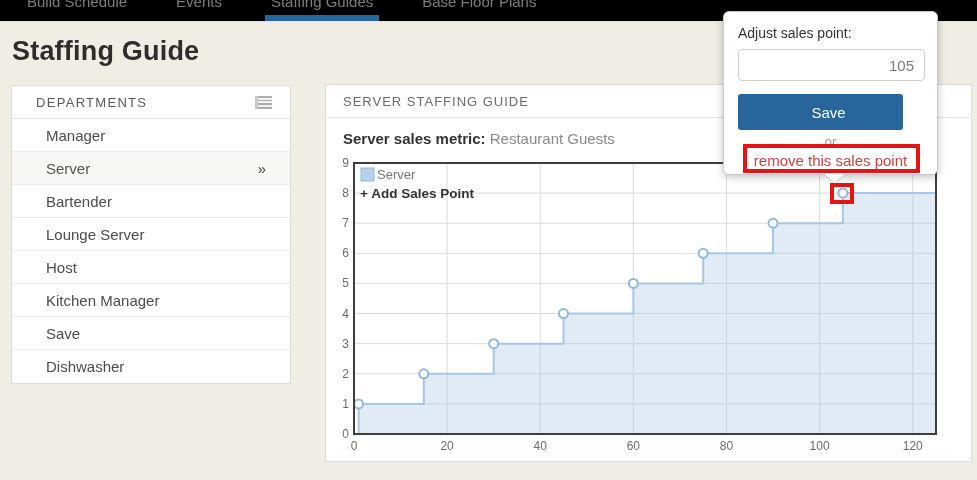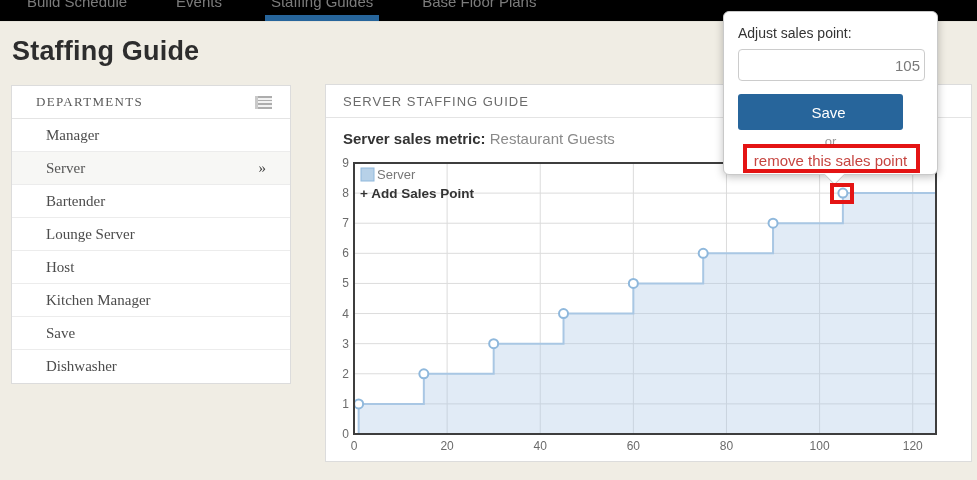--- a/index.html
+++ b/index.html
@@ -29,21 +29,21 @@
     background:#27659b;
   }
   
   .page-title {
     position:absolute; left:12px; top:36px;
     font-size:27px; font-weight:800; color:#2d2d2d; letter-spacing:0.2px;
   }
   
   .sidebar {
     position:absolute; left:11px; top:85px; width:280px;
-    background:#fff; border:1px solid #dcdcdc;font-family:Liberation Serif, serif;
+    background:#fff; border:1px solid #dcdcdc;
   }
   .sidebar-header {
     height:33px; display:flex; align-items:center; justify-content:space-between;
     padding:0 18px 0 24px; border-bottom:1px solid #e4e4e4;
   }
   .sidebar-header-label {
     font-size:13px; letter-spacing:1.3px; color:#5a5a5a;
   }
   .list-icon { width:17px; height:13px; display:inline-block;
     background:repeating-linear-gradient(to bottom,#adadad 0 2px,#f2f2f2 2px 3.5px);
@@ -78,21 +78,21 @@
     box-shadow:0 2px 8px rgba(0,0,0,0.25); z-index:20; padding:13px 14px 0 14px;
   }
   .popup-callout {
     position:absolute; left:103px; bottom:-8px; width:15px; height:15px;
     background:#fff; transform:rotate(45deg);
     border-right:1px solid #c9c9c9; border-bottom:1px solid #c9c9c9;
   }
   .popup-title { font-size:14px; font-weight:normal; color:#333; margin-bottom:8px; }
   .popup-input {
     width:187px; height:32px; border:1px solid #ccc; border-radius:4px;
-    text-align:right; padding-right:4px; font-size:15px; color:#7a7a7a;
+    text-align:right; padding-right:10px; font-size:15px; color:#7a7a7a;
     font-family:"Liberation Sans", sans-serif; display:block;
   }
   .popup-save {
     width:165px; height:36px; margin-top:13px; border:none; border-radius:3px;
     background:#27659b; color:#fff; font-size:15px; cursor:pointer;
     font-family:"Liberation Sans", sans-serif;
     padding-left:16px;
   }
   .popup-or { text-align:center; font-size:13px; color:#9a9a9a; margin-top:4px; }
   .popup-remove {

